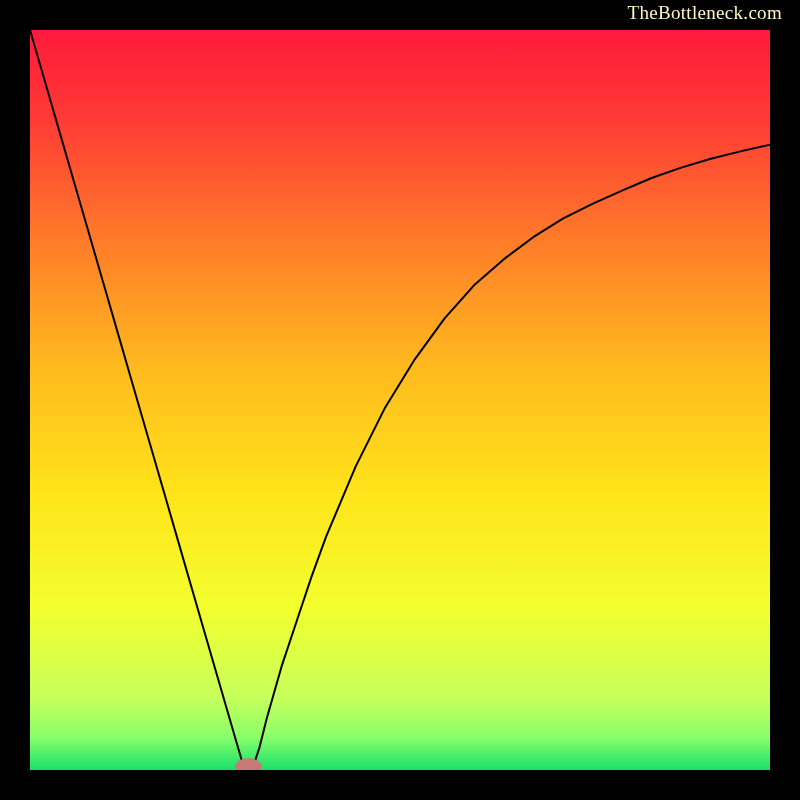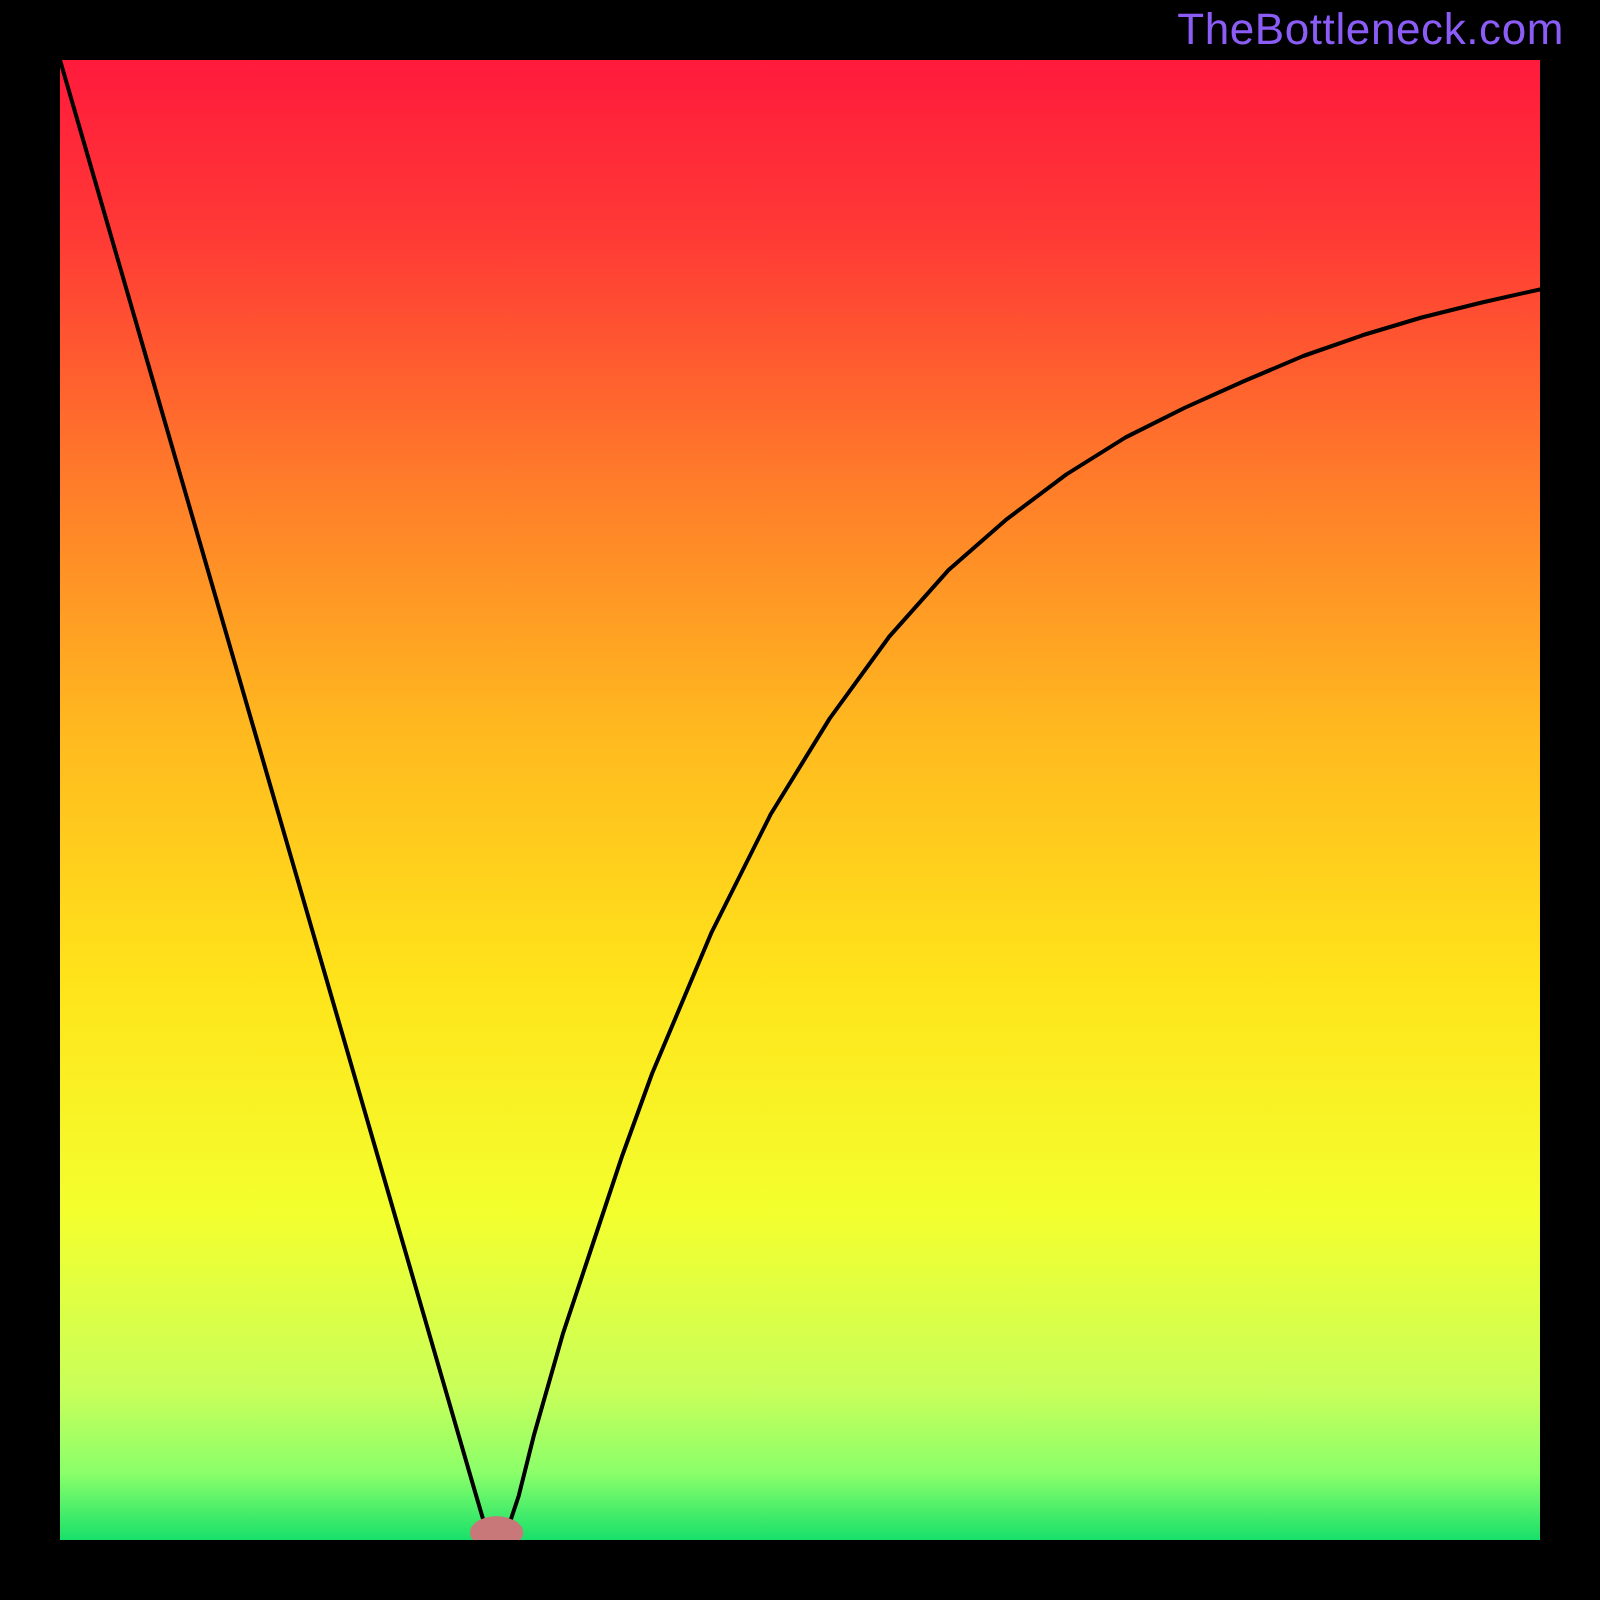--- a/index.html
+++ b/index.html
@@ -16,25 +16,26 @@
     left: 0;
     top: 0;
     width: 800px;
     height: 800px;
     background: #000;
   }
   .watermark {
     position: absolute;
     top: 2px;
     right: 18px;
-    color: #8b5cf6;
-    font-size: 22px;
+    color: #fef9c3;
+    font-size: 19px;
     font-weight: 500;
     letter-spacing: 0.3px;
     user-select: none;
+    font-family: Liberation Serif, serif;
   }
   .plot {
     position: absolute;
     left: 30px;
     top: 30px;
     width: 740px;
     height: 740px;
   }
   .plot svg {
     display: block;

